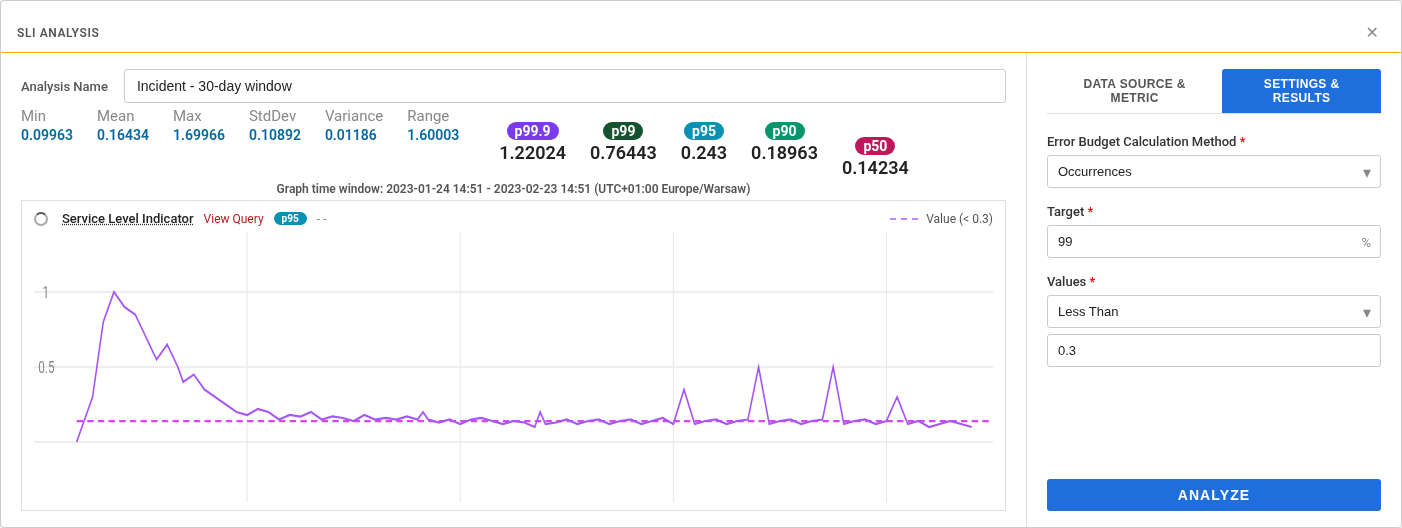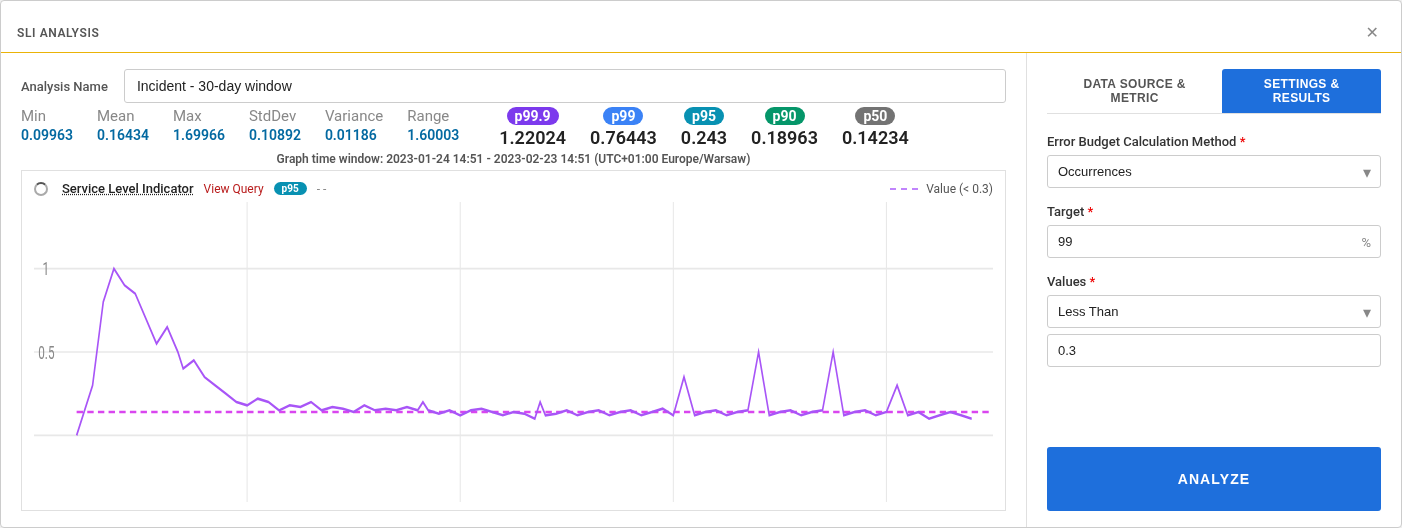--- a/index.html
+++ b/index.html
@@ -117,24 +117,24 @@
       gap: 2px;
     }
     .badge-pill {
       border-radius: 10px;
       padding: 1px 8px;
       font-size: 14px;
       font-weight: 700;
       color: #fff;
     }
     .badge-p999 { background: #7c3aed; }
-    .badge-p99 { background: #3b82f6; }
+    .badge-p99 { background: #14532d; }
     .badge-p95 { background: #0891b2; }
     .badge-p90 { background: #059669; }
-    .badge-p50 { background: #737373; }
+    .badge-p50 { background: #be185d; margin-top: 30px; }
     .badge-val {
       font-size: 18px;
       font-weight: 600;
       color: #222;
     }
     .time-window {
       font-size: 12px;
       color: #555;
       text-align: center;
     }
@@ -284,21 +284,21 @@
     .input-suffix {
       position: absolute;
       right: 10px;
       top: 50%;
       transform: translateY(-50%);
       color: #888;
       font-size: 13px;
     }
     .analyze-btn {
       width: 100%;
-      padding: 24px;
+      padding: 8px;
       background: #1e6fdc;
       color: #fff;
       border: none;
       border-radius: 3px;
       font-size: 14px;
       font-weight: 700;
       letter-spacing: 0.08em;
       cursor: pointer;
       text-transform: uppercase;
       margin-top: auto;

